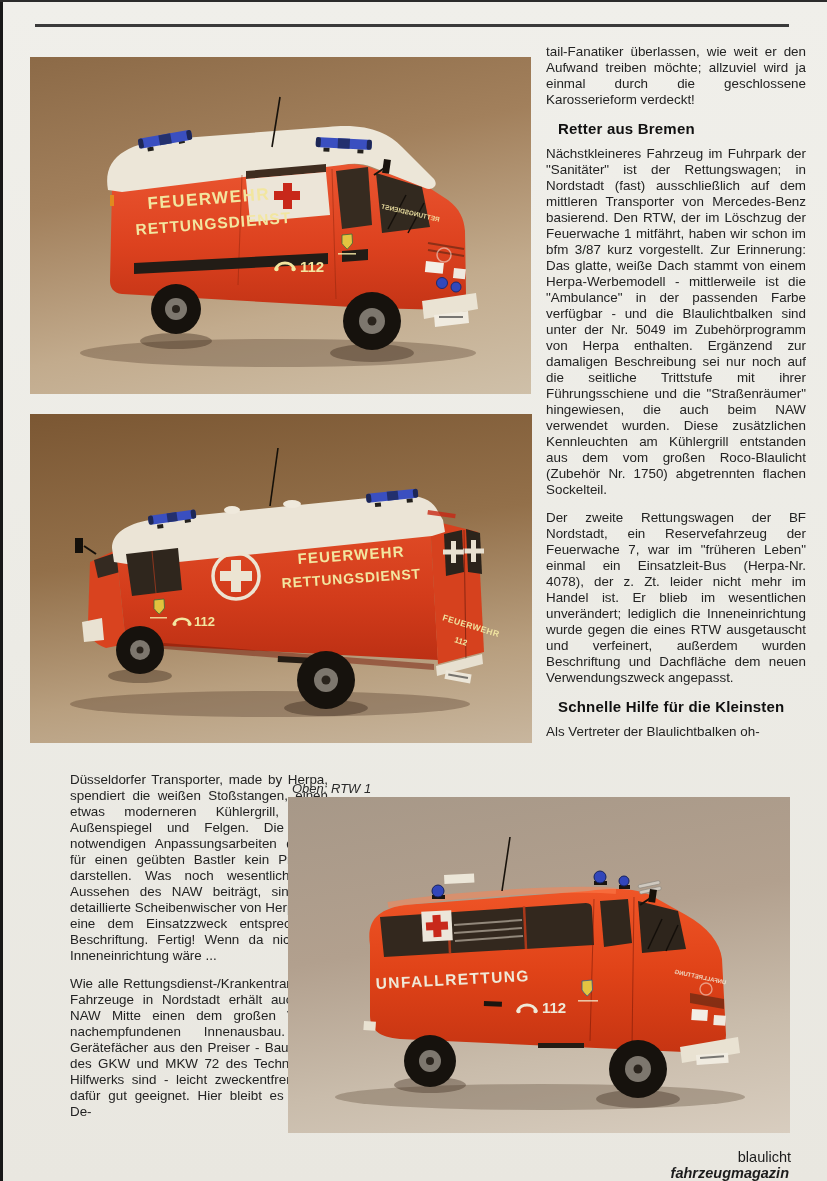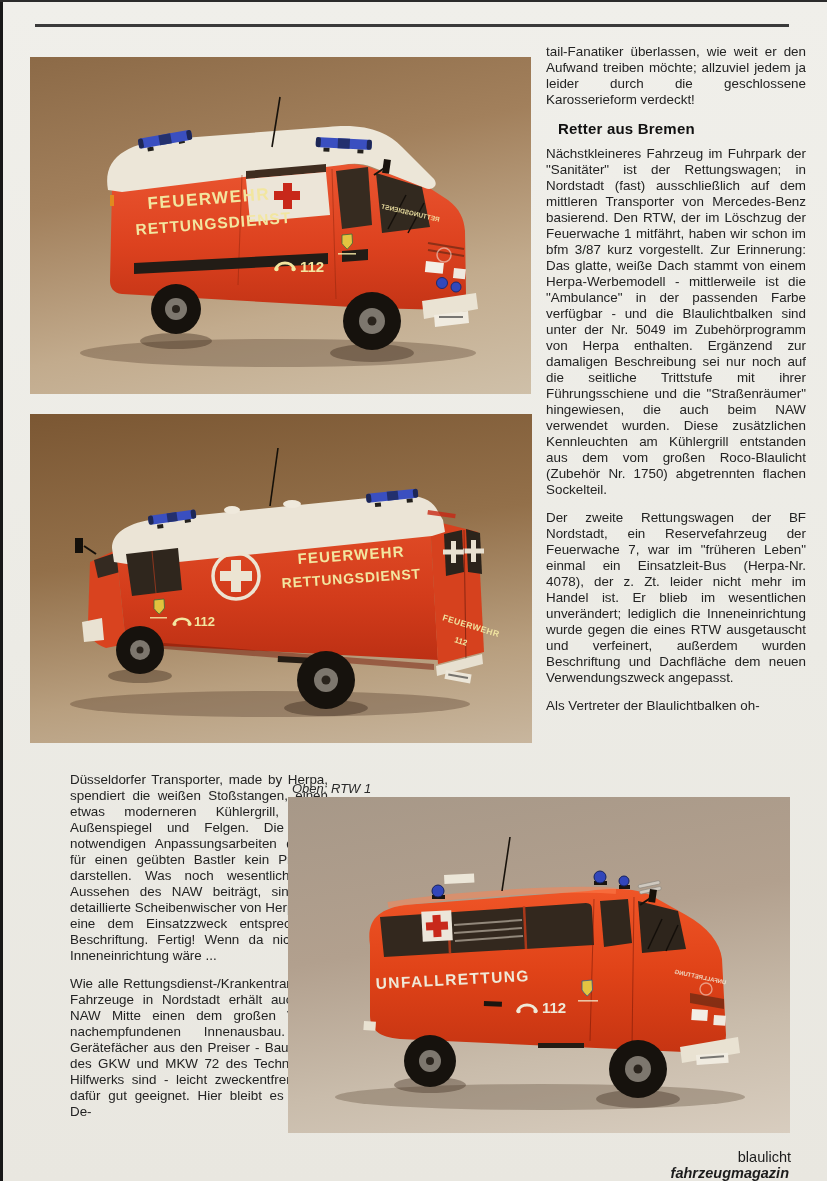--- a/index.html
+++ b/index.html
@@ -225,24 +225,25 @@
       </g>
     </svg>
   </div>
 
   <div class="caption">
     <div>Oben: RTW 1</div>
     <div>Unten: Reserve RTW der Wache 7</div>
   </div>
 
   <div class="textcol" id="right-col">
-    <p>tail-Fanatiker überlassen, wie weit er den Aufwand treiben möchte; allzuviel jedem ja leider durch die geschlossene Karosserieform verdeckt!</p>
+    <p>tail-Fanatiker überlassen, wie weit er den Aufwand treiben möchte; allzuviel wird ja einmal durch die geschlossene Karosserieform verdeckt!</p>
     <h3>Retter aus Bremen</h3>
     <p>Nächstkleineres Fahrzeug im Fuhrpark der "Sanitäter" ist der Rettungswagen; in Nordstadt (fast) ausschließlich auf dem mittleren Transporter von Mercedes-Benz basierend. Den RTW, der im Löschzug der Feuerwache 1 mitfährt, haben wir schon im bfm 3/87 kurz vorgestellt. Zur Erinnerung: Das glatte, weiße Dach stammt von einem Herpa-Werbemodell - mittlerweile ist die "Ambulance" in der passenden Farbe verfügbar - und die Blaulichtbalken sind unter der Nr. 5049 im Zubehörprogramm von Herpa enthalten. Ergänzend zur damaligen Beschreibung sei nur noch auf die seitliche Trittstufe mit ihrer Führungsschiene und die "Straßenräumer" hingewiesen, die auch beim NAW verwendet wurden. Diese zusätzlichen Kennleuchten am Kühlergrill entstanden aus dem vom großen Roco-Blaulicht (Zubehör Nr. 1750) abgetrennten flachen Sockelteil.</p>
     <p>Der zweite Rettungswagen der BF Nordstadt, ein Reservefahrzeug der Feuerwache 7, war im "früheren Leben" einmal ein Einsatzleit-Bus (Herpa-Nr. 4078), der z. Zt. leider nicht mehr im Handel ist. Er blieb im wesentlichen unverändert; lediglich die Inneneinrichtung wurde gegen die eines RTW ausgetauscht und verfeinert, außerdem wurden Beschriftung und Dachfläche dem neuen Verwendungszweck angepasst.</p>
+    <h3>Schnelle Hilfe für die Kleinsten</h3>
     <p>Als Vertreter der Blaulichtbalken oh-</p>
   </div>
 
   <div class="textcol" id="left-col">
     <p>Düsseldorfer Transporter, made by Herpa, spendiert die weißen Stoßstangen, einen etwas moderneren Kühlergrill, neue Außenspiegel und Felgen. Die dazu notwendigen Anpassungsarbeiten dürften für einen geübten Bastler kein Problem darstellen. Was noch wesentlich zum Aussehen des NAW beiträgt, sind fein detaillierte Scheibenwischer von Herpa und eine dem Einsatzzweck entsprechende Beschriftung. Fertig! Wenn da nicht die Inneneinrichtung wäre ...</p>
     <p>Wie alle Rettungsdienst-/Krankentransport-Fahrzeuge in Nordstadt erhält auch der NAW Mitte einen dem großen Vorbild nachempfundenen Innenausbau. Die Gerätefächer aus den Preiser - Bausätzen des GKW und MKW 72 des Technischen Hilfwerks sind - leicht zweckentfremdet - dafür gut geeignet. Hier bleibt es jedem De-</p>
   </div>
 
   <div class="photo" id="photo3">
     <svg viewBox="0 0 502 336">

